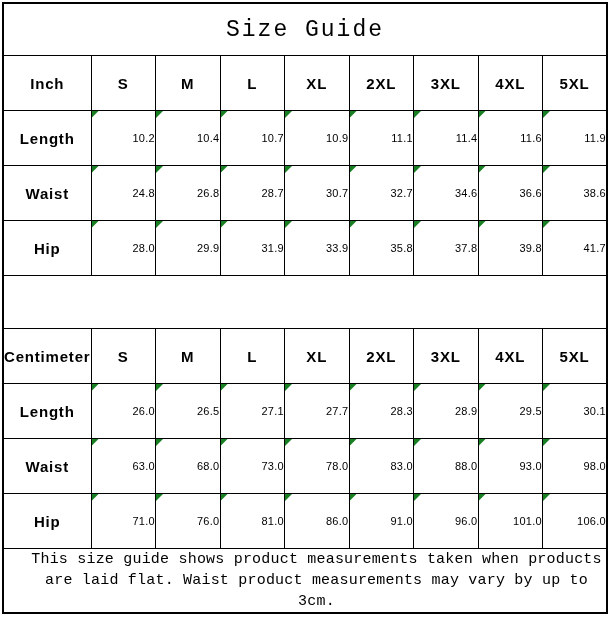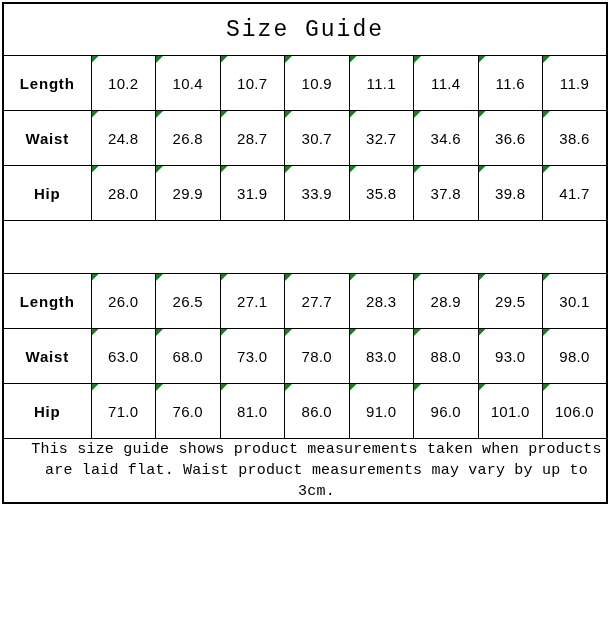--- a/index.html
+++ b/index.html
@@ -41,22 +41,23 @@
   }
   tr.grid-row { height: 55px; }
   th.unit-cell, th.size-cell, th.label-cell {
     font-weight: bold;
     font-size: 15px;
     letter-spacing: 0.8px;
   }
   td.value-cell {
     position: relative;
     font-weight: 400;
-    font-size: 15px;
+    font-size: 11px;
     letter-spacing: 0.3px;
+    text-align: right;
   }
   .corner-tri {
     position: absolute;
     top: 0;
     left: 0;
     width: 7px;
     height: 7px;
     clip-path: polygon(0 0, 100% 0, 0 100%);
     pointer-events: none;
   }
@@ -86,20 +87,31 @@
         <col>
         <col>
     </colgroup>
     <tbody>
       <tr class="title-row">
         <td colspan="9">Size Guide</td>
       </tr>
     </tbody>
     <tbody>
         <tr class="grid-row">
+          <th class="unit-cell">Inch</th>
+          <th class="size-cell">S</th>
+          <th class="size-cell">M</th>
+          <th class="size-cell">L</th>
+          <th class="size-cell">XL</th>
+          <th class="size-cell">2XL</th>
+          <th class="size-cell">3XL</th>
+          <th class="size-cell">4XL</th>
+          <th class="size-cell">5XL</th>
+        </tr>
+        <tr class="grid-row">
           <th class="label-cell">Length</th>
           <td class="value-cell">10.2<span class="corner-tri" style="background: rgb(24, 128, 35);"></span></td>
           <td class="value-cell">10.4<span class="corner-tri" style="background: rgb(24, 128, 35);"></span></td>
           <td class="value-cell">10.7<span class="corner-tri" style="background: rgb(24, 128, 35);"></span></td>
           <td class="value-cell">10.9<span class="corner-tri" style="background: rgb(24, 128, 35);"></span></td>
           <td class="value-cell">11.1<span class="corner-tri" style="background: rgb(24, 128, 35);"></span></td>
           <td class="value-cell">11.4<span class="corner-tri" style="background: rgb(24, 128, 35);"></span></td>
           <td class="value-cell">11.6<span class="corner-tri" style="background: rgb(24, 128, 35);"></span></td>
           <td class="value-cell">11.9<span class="corner-tri" style="background: rgb(24, 128, 35);"></span></td>
         </tr>
@@ -125,20 +137,31 @@
           <td class="value-cell">39.8<span class="corner-tri" style="background: rgb(24, 128, 35);"></span></td>
           <td class="value-cell">41.7<span class="corner-tri" style="background: rgb(24, 128, 35);"></span></td>
         </tr>
       </tbody>
     <tbody>
       <tr class="spacer-row">
         <td colspan="9"></td>
       </tr>
     </tbody>
     <tbody>
+        <tr class="grid-row">
+          <th class="unit-cell">Centimeter</th>
+          <th class="size-cell">S</th>
+          <th class="size-cell">M</th>
+          <th class="size-cell">L</th>
+          <th class="size-cell">XL</th>
+          <th class="size-cell">2XL</th>
+          <th class="size-cell">3XL</th>
+          <th class="size-cell">4XL</th>
+          <th class="size-cell">5XL</th>
+        </tr>
         <tr class="grid-row">
           <th class="label-cell">Length</th>
           <td class="value-cell">26.0<span class="corner-tri" style="background: rgb(24, 128, 35);"></span></td>
           <td class="value-cell">26.5<span class="corner-tri" style="background: rgb(24, 128, 35);"></span></td>
           <td class="value-cell">27.1<span class="corner-tri" style="background: rgb(24, 128, 35);"></span></td>
           <td class="value-cell">27.7<span class="corner-tri" style="background: rgb(24, 128, 35);"></span></td>
           <td class="value-cell">28.3<span class="corner-tri" style="background: rgb(24, 128, 35);"></span></td>
           <td class="value-cell">28.9<span class="corner-tri" style="background: rgb(24, 128, 35);"></span></td>
           <td class="value-cell">29.5<span class="corner-tri" style="background: rgb(24, 128, 35);"></span></td>
           <td class="value-cell">30.1<span class="corner-tri" style="background: rgb(24, 128, 35);"></span></td>

